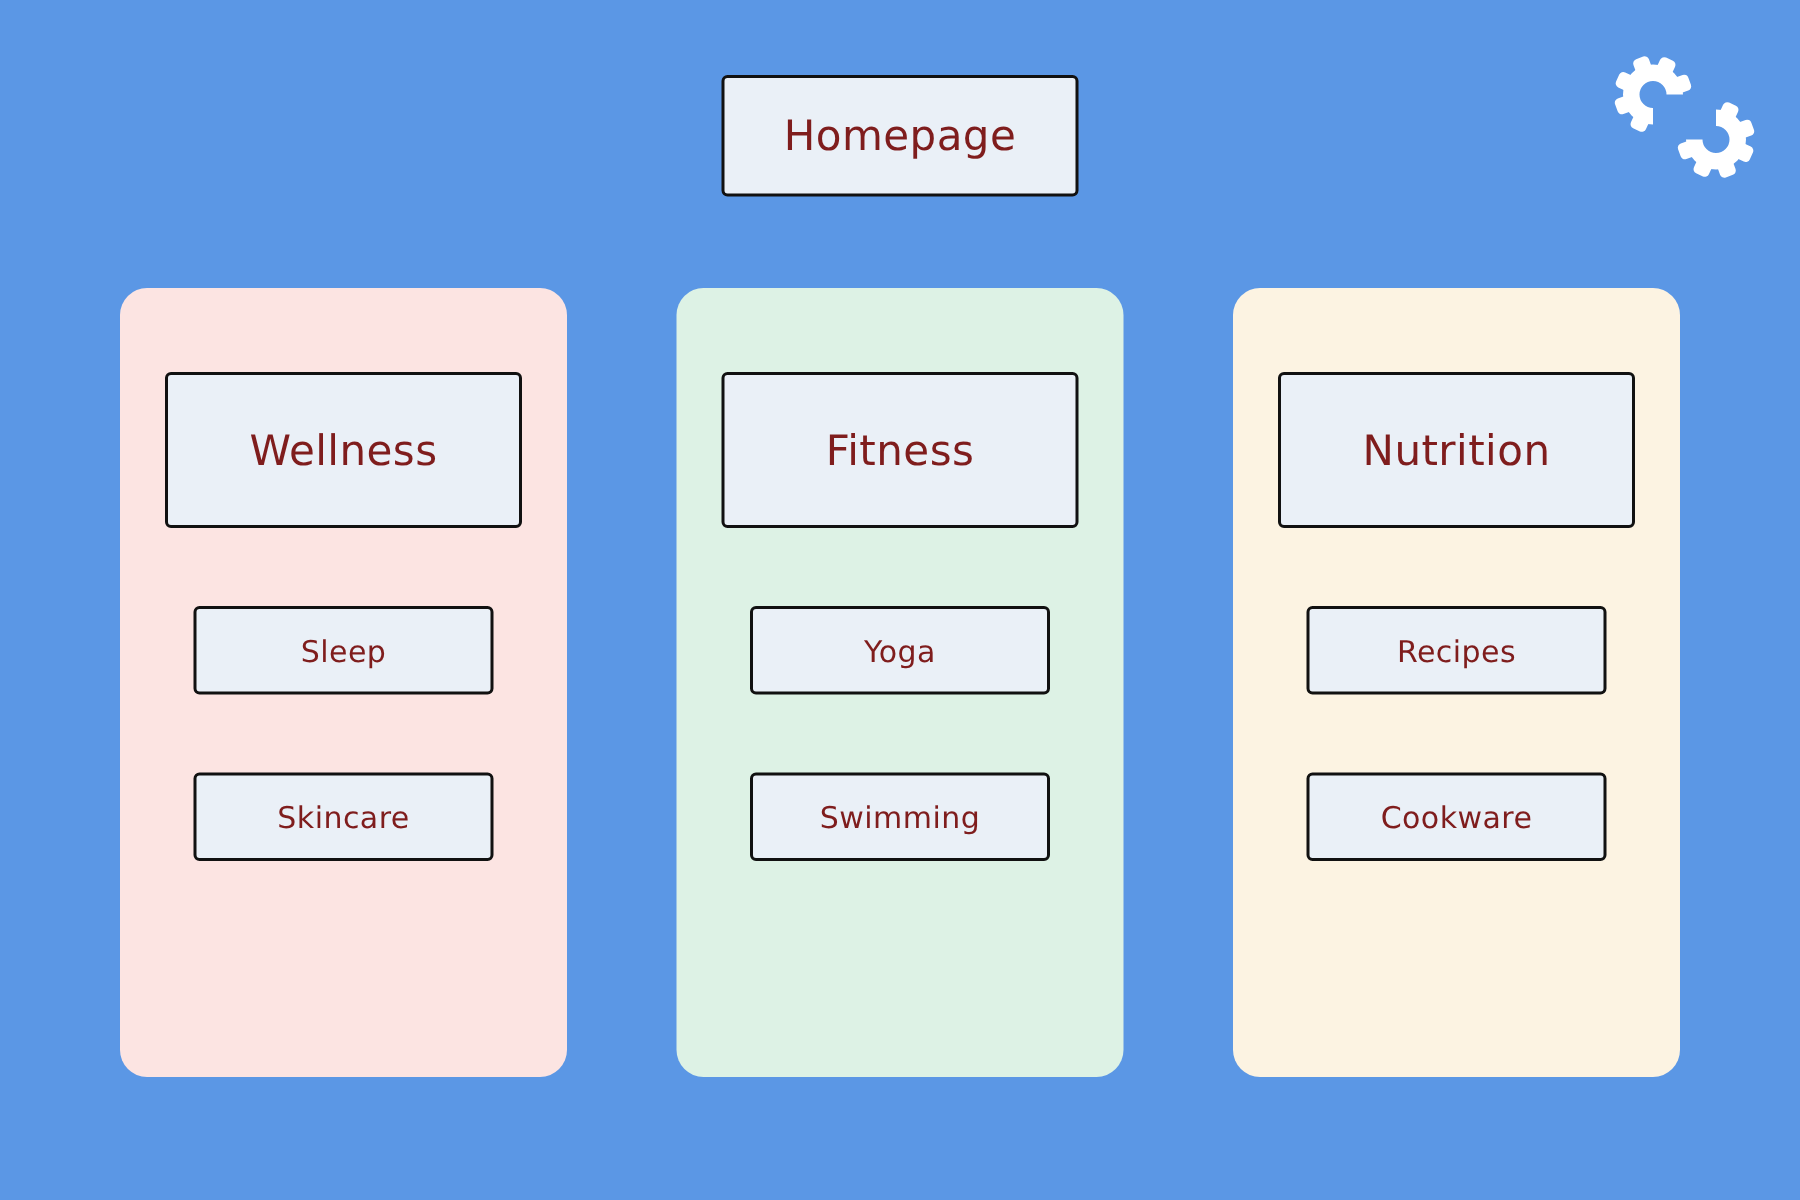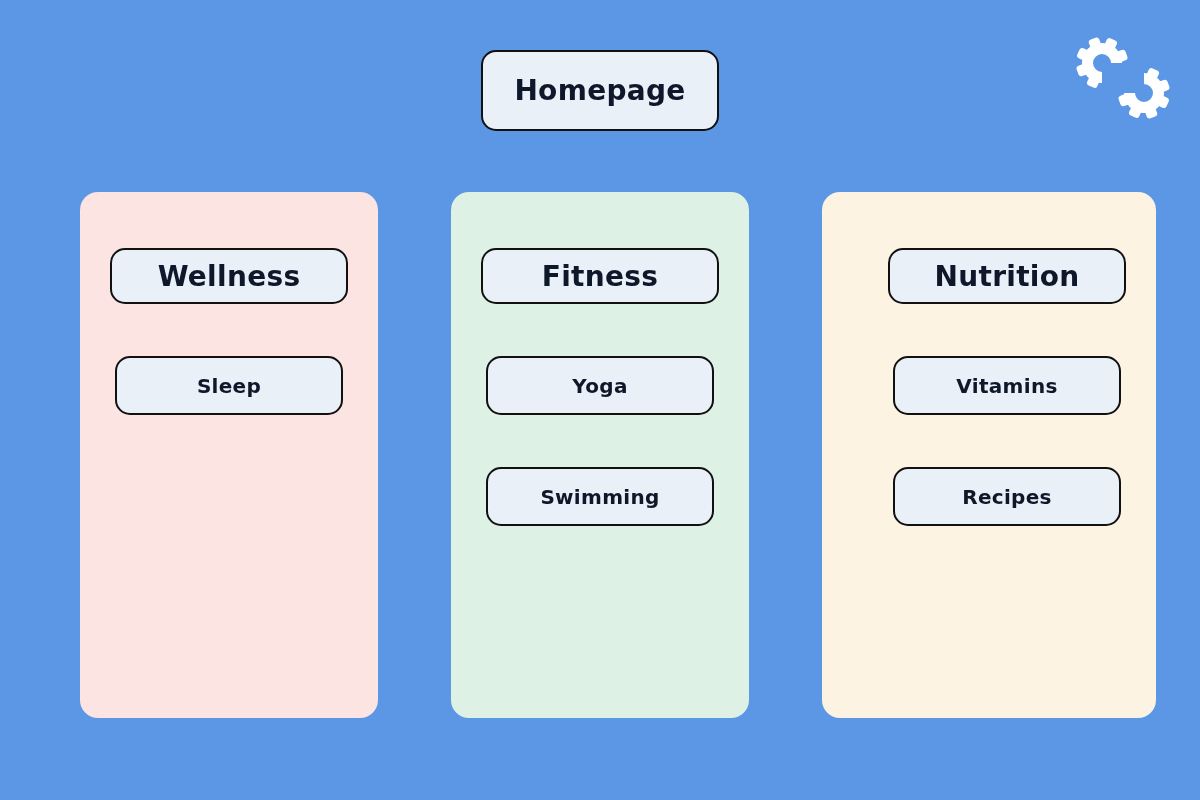--- a/index.html
+++ b/index.html
@@ -8,26 +8,26 @@
     width: 1200px;
     height: 800px;
     overflow: hidden;
     background: #5b97e5;
     font-family: "DejaVu Sans", "Liberation Sans", sans-serif;
   }
   .node {
     box-sizing: border-box;
     background: #eaf0f7;
     border: 2.5px solid #111111;
-    border-radius: 15px;
+    border-radius: 4px;
     display: flex;
     align-items: center;
     justify-content: center;
-    color: #0f172a;
-    font-weight: 700;
+    color: #7f1d1d;
+    font-weight: 400;
     letter-spacing: 0.3px;
     text-align: center;
   }
   .homepage-node {
     position: absolute;
     left: 481px;
     top: 50px;
     width: 238px;
     height: 81px;
     font-size: 28px;
@@ -37,29 +37,29 @@
     top: 192px;
     width: 298px;
     height: 526px;
     border-radius: 18px;
     display: flex;
     flex-direction: column;
     align-items: center;
   }
   .col-0 { left: 80px; }
   .col-1 { left: 451px; }
-  .col-2 { left: 822px; padding-left: 36px; }
+  .col-2 { left: 822px; }
   .header-node {
     width: 238px;
-    height: 56px;
+    height: 104px;
     margin-top: 56px;
     font-size: 28px;
   }
   .sub-node {
-    width: 228px;
+    width: 200px;
     height: 59px;
     margin-top: 52px;
     font-size: 20px;
   }
   .logo {
     position: absolute;
     top: 37px;
     right: 30px;
   }
 </style>
@@ -88,39 +88,42 @@
     <use href="#gearhalf" transform="translate(42,30) rotate(180)"></use>
   </svg>
 
   <section class="column col-0" style="background: rgb(252, 228, 226);">
     <div class="node header-node">
       <span>Wellness</span>
     </div>
     <div class="node sub-node">
       <span>Sleep</span>
     </div>
+    <div class="node sub-node">
+      <span>Skincare</span>
+    </div>
   </section>
 
   <section class="column col-1" style="background: rgb(221, 242, 229);">
     <div class="node header-node">
       <span>Fitness</span>
     </div>
     <div class="node sub-node">
       <span>Yoga</span>
     </div>
     <div class="node sub-node">
       <span>Swimming</span>
     </div>
   </section>
 
   <section class="column col-2" style="background: rgb(252, 243, 226);">
     <div class="node header-node">
       <span>Nutrition</span>
     </div>
     <div class="node sub-node">
-      <span>Vitamins</span>
+      <span>Recipes</span>
     </div>
     <div class="node sub-node">
-      <span>Recipes</span>
+      <span>Cookware</span>
     </div>
   </section>
 
 </div>
 
 </body></html>

